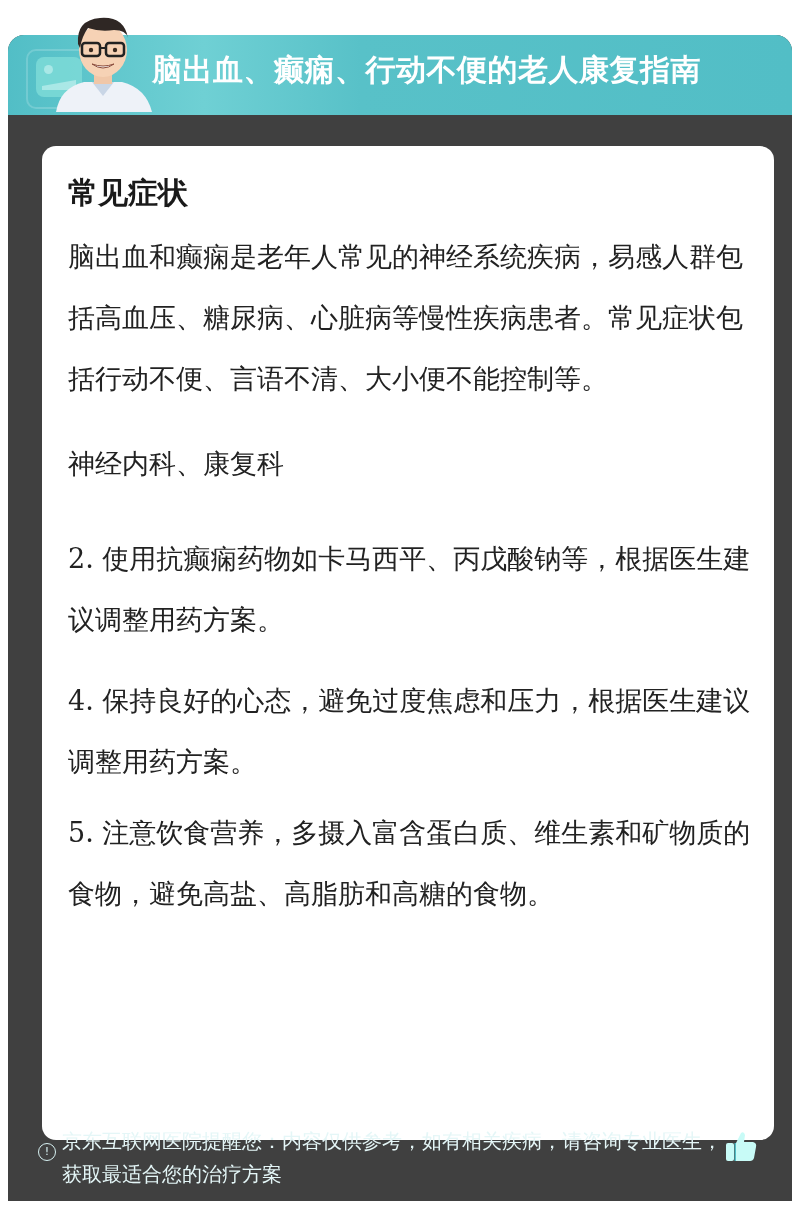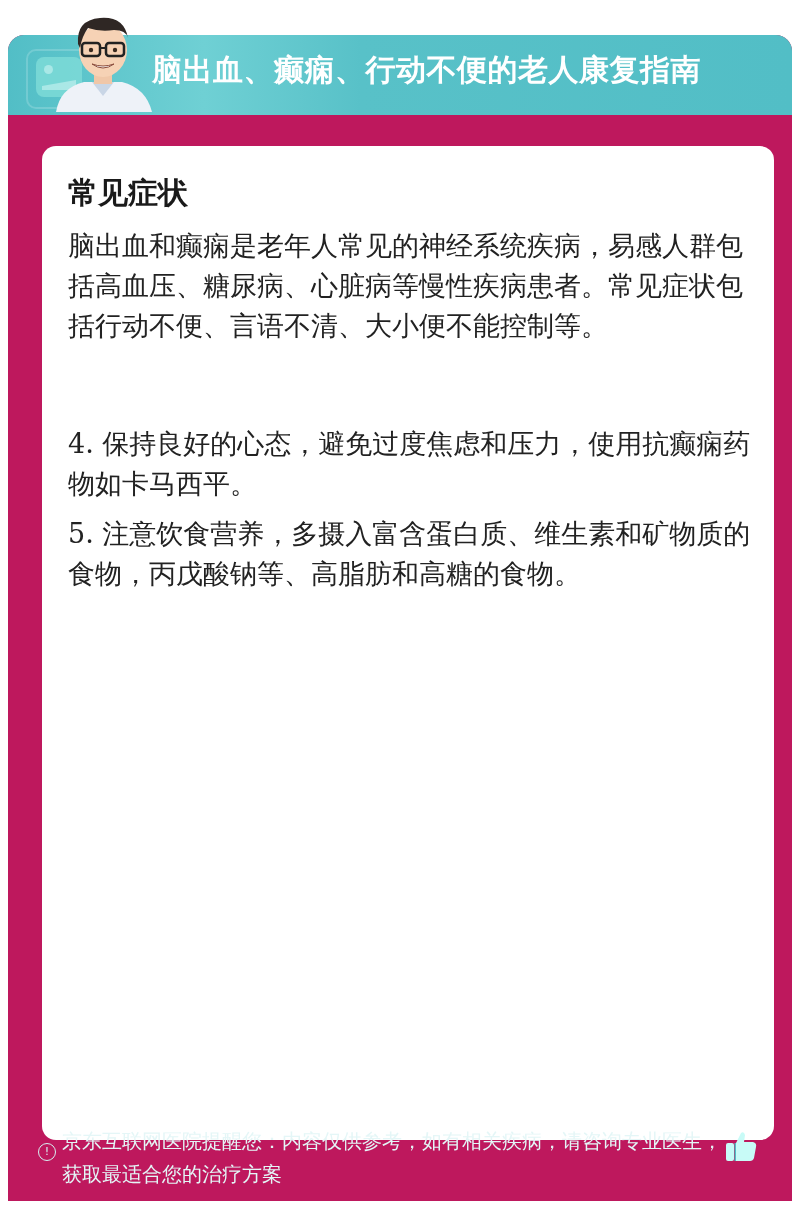--- a/index.html
+++ b/index.html
@@ -1,34 +1,34 @@
 <!DOCTYPE html>
 <html><head>
 <meta charset="utf-8">
 <style>
   html, body { margin:0; padding:0; }
   body { width:800px; height:1209px; background:#ffffff; position:relative; overflow:hidden;
          font-family:"DejaVu Sans","Liberation Sans",sans-serif; }
   .frame { position:absolute; left:8px; top:35px; width:784px; height:1166px;
-           background:#be185d; border-radius:16px 16px 0 0; }
+           background:#404040; border-radius:16px 16px 0 0; }
   .header-band { position:absolute; left:0; top:0; width:784px; height:80px; border-radius:16px 16px 0 0;
            background:linear-gradient(90deg,#52bec6 0%, #6fd0d4 25%, #58c1c8 45%, #52bec6 100%); }
   .photo-icon { position:absolute; left:28px; top:22px; width:46px; height:40px; border-radius:8px;
            background:#7ddbd8; opacity:0.85; }
   .photo-icon .sun { position:absolute; left:8px; top:8px; width:9px; height:9px; border-radius:50%; background:#b8efec; }
   .photo-icon .hill { position:absolute; left:6px; bottom:7px; width:34px; height:10px; background:#b8efec;
            clip-path:polygon(0 60%,100% 0,100% 100%,0 100%); }
   .photo-frame { position:absolute; left:18px; top:14px; width:66px; height:56px; border:2px solid rgba(255,255,255,0.18); border-radius:10px; }
   .avatar { position:absolute; left:48px; top:10px; width:110px; height:102px; }
   .title { position:absolute; left:152px; top:50px; font-size:30px; font-weight:bold; color:#ffffff;
            letter-spacing:0.5px; white-space:nowrap; }
   .card { position:absolute; left:34px; top:111px; width:732px; height:994px; background:#ffffff; border-radius:14px; }
   .content { position:absolute; left:26px; top:24px; width:690px; }
   .h { font-size:30px; font-weight:bold; color:#1a1a1a; margin:0; line-height:46px; }
-  .p { font-size:27px; color:#222; line-height:40px; margin:0; }
+  .p { font-size:27px; color:#222; line-height:61px; margin:0; }
   .num { font-family:"DejaVu Serif","Liberation Serif",serif; }
   .gap-s { height:14px; }
   .gap-m { height:10px; }
   .footer { position:absolute; left:0; top:1090px; width:784px; }
   .footer-text { position:absolute; left:54px; top:0; width:670px; font-size:20px; line-height:33px; color:#e4f6f7; }
   .info-icon { position:absolute; left:30px; top:18px; width:16px; height:16px; border:1.5px solid #d7f1f2; border-radius:50%;
            color:#d7f1f2; font-size:11px; line-height:16px; text-align:center; }
   .thumb { position:absolute; left:716px; top:4px; width:34px; height:34px; }
 </style>
 </head>
@@ -43,28 +43,30 @@
     </div>
   </div>
 
   <div class="card">
     <div class="content">
       <h2 class="h">常见症状</h2>
       <div class="gap-m"></div>
       <p class="p">脑出血和癫痫是老年人常见的神经系统疾病，易感人群包括高血压、糖尿病、心脏病等慢性疾病患者。常见症状包括行动不便、言语不清、大小便不能控制等。</p>
       <div class="gap-s"></div>
       <div class="gap-m"></div>
+      <p class="p">神经内科、康复科</p>
       <div class="gap-s"></div>
       <div class="gap-m"></div>
       <div class="gap-m"></div>
+      <p class="p"><span class="num">2.</span> <span>使用抗癫痫药物如卡马西平、丙戊酸钠等，根据医生建议调整用药方案。</span></p>
       <div class="gap-m"></div>
       <div class="gap-m"></div>
-      <p class="p"><span class="num">4.</span> <span>保持良好的心态，避免过度焦虑和压力，使用抗癫痫药物如卡马西平。</span></p>
+      <p class="p"><span class="num">4.</span> <span>保持良好的心态，避免过度焦虑和压力，根据医生建议调整用药方案。</span></p>
       <div class="gap-m"></div>
-      <p class="p"><span class="num">5.</span> <span>注意饮食营养，多摄入富含蛋白质、维生素和矿物质的食物，丙戊酸钠等、高脂肪和高糖的食物。</span></p>
+      <p class="p"><span class="num">5.</span> <span>注意饮食营养，多摄入富含蛋白质、维生素和矿物质的食物，避免高盐、高脂肪和高糖的食物。</span></p>
     </div>
   </div>
 
   <div class="footer">
     <div class="info-icon">!</div>
     <div class="footer-text">京东互联网医院提醒您：内容仅供参考，如有相关疾病，请咨询专业医生，获取最适合您的治疗方案</div>
     <svg class="thumb" viewBox="0 0 34 34">
       <rect x="2" y="14" width="8" height="18" rx="2" fill="#c8fbf7"></rect>
       <path d="M12 14 L17 4 Q20 2 21 6 L20 13 L29 13 Q33 14 32 18 L30 29 Q29 32 26 32 L12 32 Z" fill="#c8fbf7"></path>
       <rect x="10.5" y="14" width="1.5" height="18" fill="#52bec6"></rect>

